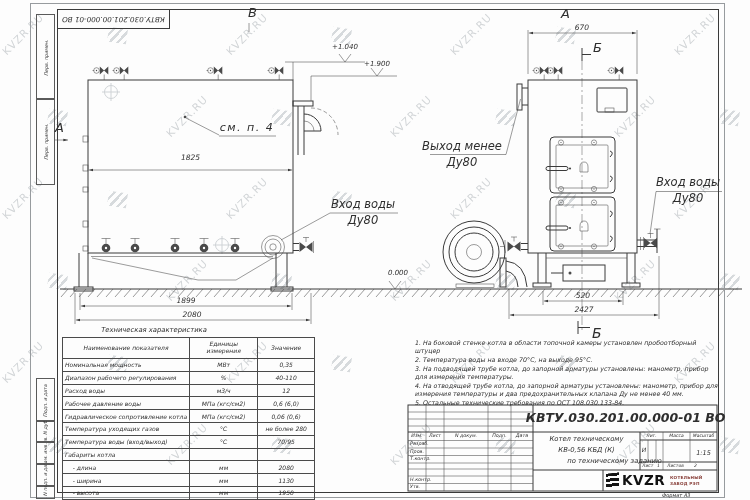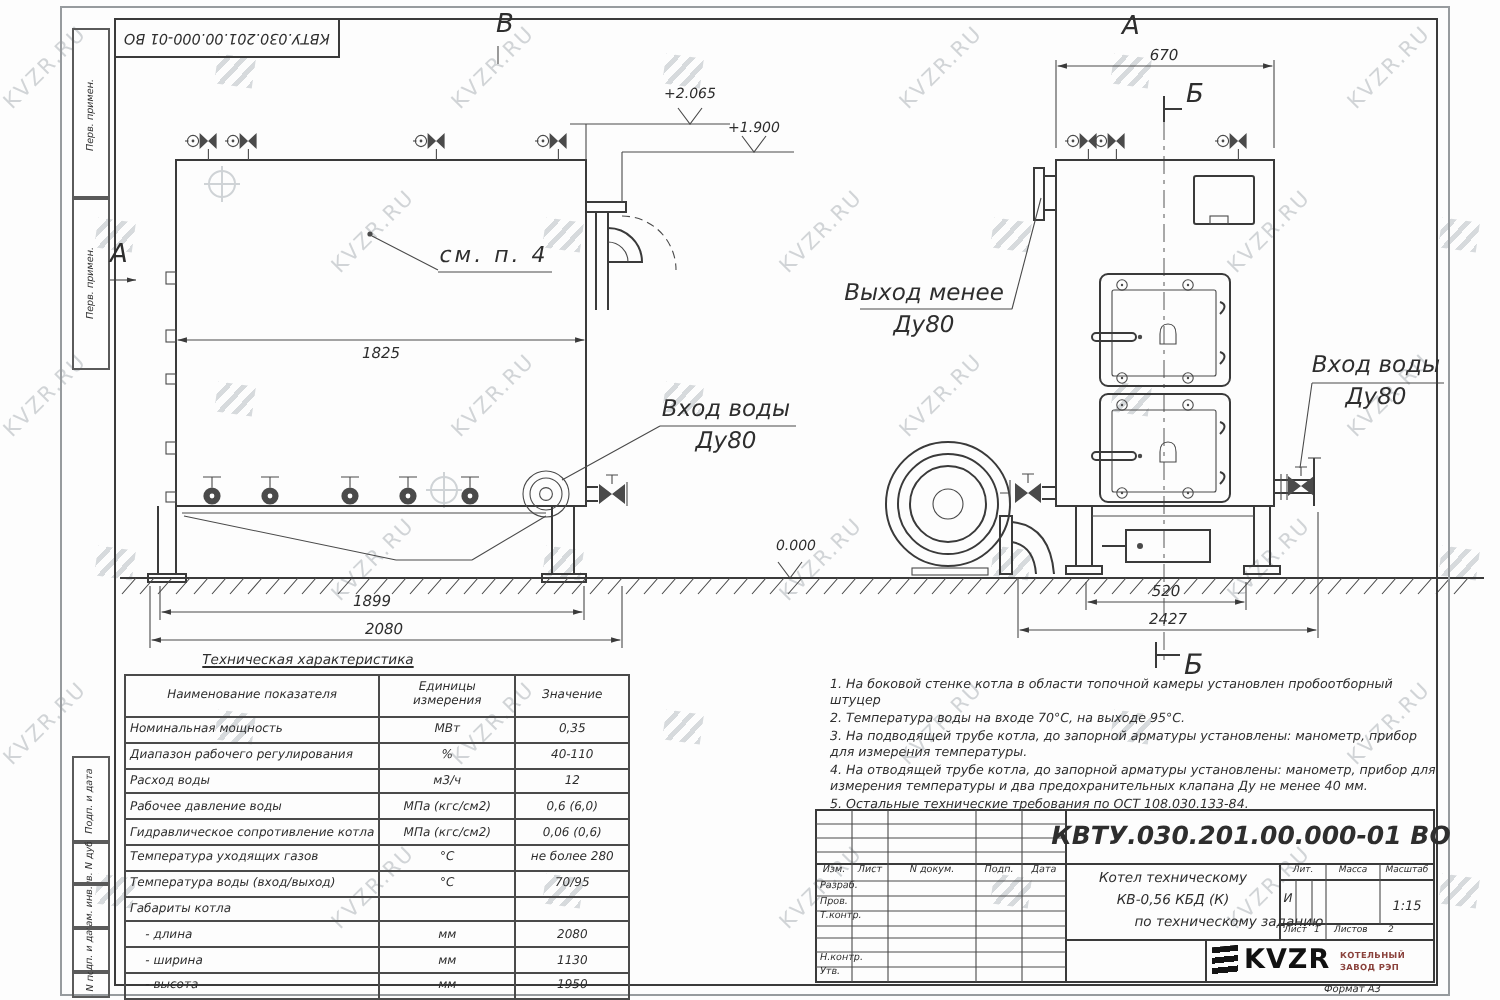--- a/index.html
+++ b/index.html
@@ -331,41 +331,41 @@
   <div class="mbox" style="top:463px;height:22px;">
       <span>Подп. и дата</span>
     </div>
   <div class="mbox" style="top:485px;height:12px;">
       <span>Инв. N подл.</span>
     </div>
 
   <div class="dt" style="left:55px;top:121px;font-size:13px;">А</div>
   <div class="dt" style="left:248px;top:6px;font-size:13px;">В</div>
   <div class="dt c" style="left:217px;top:122px;width:60px;font-size:11px;letter-spacing:1.5px;">см. п. 4</div>
-  <div class="dt c" style="left:170px;top:173px;width:41px;font-size:7.5px;">1825</div>
+  <div class="dt c" style="left:170px;top:154px;width:41px;font-size:7.5px;">1825</div>
   <div class="dt c" style="left:166px;top:297px;width:40px;font-size:7.5px;">1899</div>
   <div class="dt c" style="left:172px;top:311px;width:40px;font-size:7.5px;">2080</div>
-  <div class="dt c" style="left:322px;top:44px;width:46px;font-size:7px;">+2.065</div>
+  <div class="dt c" style="left:322px;top:44px;width:46px;font-size:7px;">+1.040</div>
   <div class="dt c" style="left:354px;top:61px;width:46px;font-size:7px;">+1.900</div>
   <div class="dt c" style="left:378px;top:270px;width:40px;font-size:7px;">0.000</div>
   <div class="dt c" style="left:327px;top:199px;width:72px;font-size:11.5px;">Вход воды</div>
   <div class="dt c" style="left:327px;top:215px;width:72px;font-size:11.5px;">Ду80</div>
 
   <div class="dt" style="left:561px;top:7px;font-size:13px;">А</div>
   <div class="dt" style="left:593px;top:41px;font-size:13px;">Б</div>
   <div class="dt" style="left:592px;top:326px;font-size:14px;">Б</div>
   <div class="dt c" style="left:562px;top:24px;width:40px;font-size:7.5px;">670</div>
   <div class="dt c" style="left:563px;top:292px;width:40px;font-size:7.5px;">520</div>
   <div class="dt c" style="left:564px;top:306px;width:40px;font-size:7.5px;">2427</div>
   <div class="dt c" style="left:421px;top:141px;width:82px;font-size:11.5px;">Выход менее</div>
   <div class="dt c" style="left:421px;top:157px;width:82px;font-size:11.5px;">Ду80</div>
   <div class="dt c" style="left:652px;top:177px;width:72px;font-size:11.5px;">Вход воды</div>
   <div class="dt c" style="left:652px;top:193px;width:72px;font-size:11.5px;">Ду80</div>
 
-  <div class="dt c" style="left:62px;top:327px;width:184px;font-size:6.8px;text-decoration:underline;">Техническая характеристика</div>
+  <div class="dt c" style="left:62px;top:327px;width:184px;font-size:6.8px;">Техническая характеристика</div>
   <table id="spec">
     <thead>
       <tr>
         <th style="width:113px;">Наименование показателя</th>
         <th style="width:63px;">Единицы измерения</th>
         <th style="width:52px;">Значение</th>
       </tr>
     </thead>
     <tbody>
         <tr>

